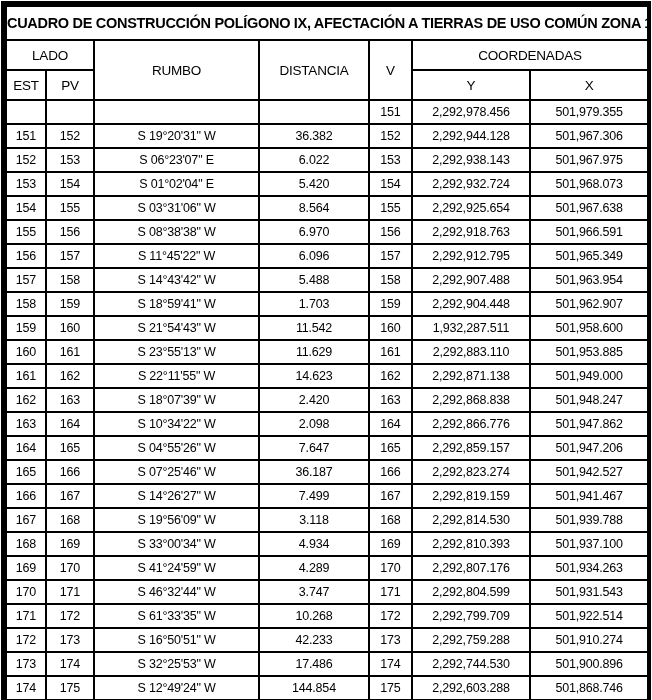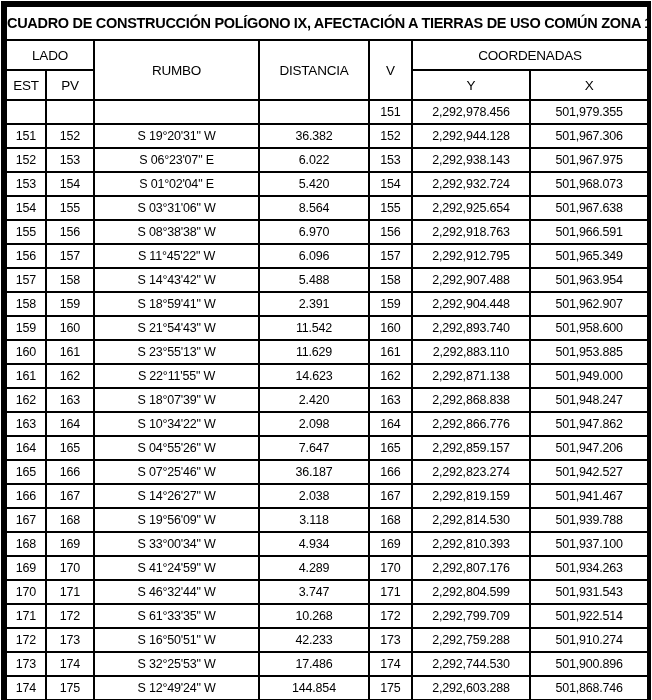--- a/index.html
+++ b/index.html
@@ -161,32 +161,32 @@
     <td>S 14°43'42" W</td>
     <td>5.488</td>
     <td>158</td>
     <td>2,292,907.488</td>
     <td>501,963.954</td>
   </tr>
         <tr class="data-row">
     <td>158</td>
     <td>159</td>
     <td>S 18°59'41" W</td>
-    <td>2.391</td>
+    <td>1.703</td>
     <td>159</td>
     <td>2,292,904.448</td>
     <td>501,962.907</td>
   </tr>
         <tr class="data-row">
     <td>159</td>
     <td>160</td>
     <td>S 21°54'43" W</td>
     <td>11.542</td>
     <td>160</td>
-    <td>2,292,893.740</td>
+    <td>1,932,287.511</td>
     <td>501,958.600</td>
   </tr>
         <tr class="data-row">
     <td>160</td>
     <td>161</td>
     <td>S 23°55'13" W</td>
     <td>11.629</td>
     <td>161</td>
     <td>2,292,883.110</td>
     <td>501,953.885</td>
@@ -233,21 +233,21 @@
     <td>S 07°25'46" W</td>
     <td>36.187</td>
     <td>166</td>
     <td>2,292,823.274</td>
     <td>501,942.527</td>
   </tr>
         <tr class="data-row">
     <td>166</td>
     <td>167</td>
     <td>S 14°26'27" W</td>
-    <td>2.038</td>
+    <td>7.499</td>
     <td>167</td>
     <td>2,292,819.159</td>
     <td>501,941.467</td>
   </tr>
         <tr class="data-row">
     <td>167</td>
     <td>168</td>
     <td>S 19°56'09" W</td>
     <td>3.118</td>
     <td>168</td>

